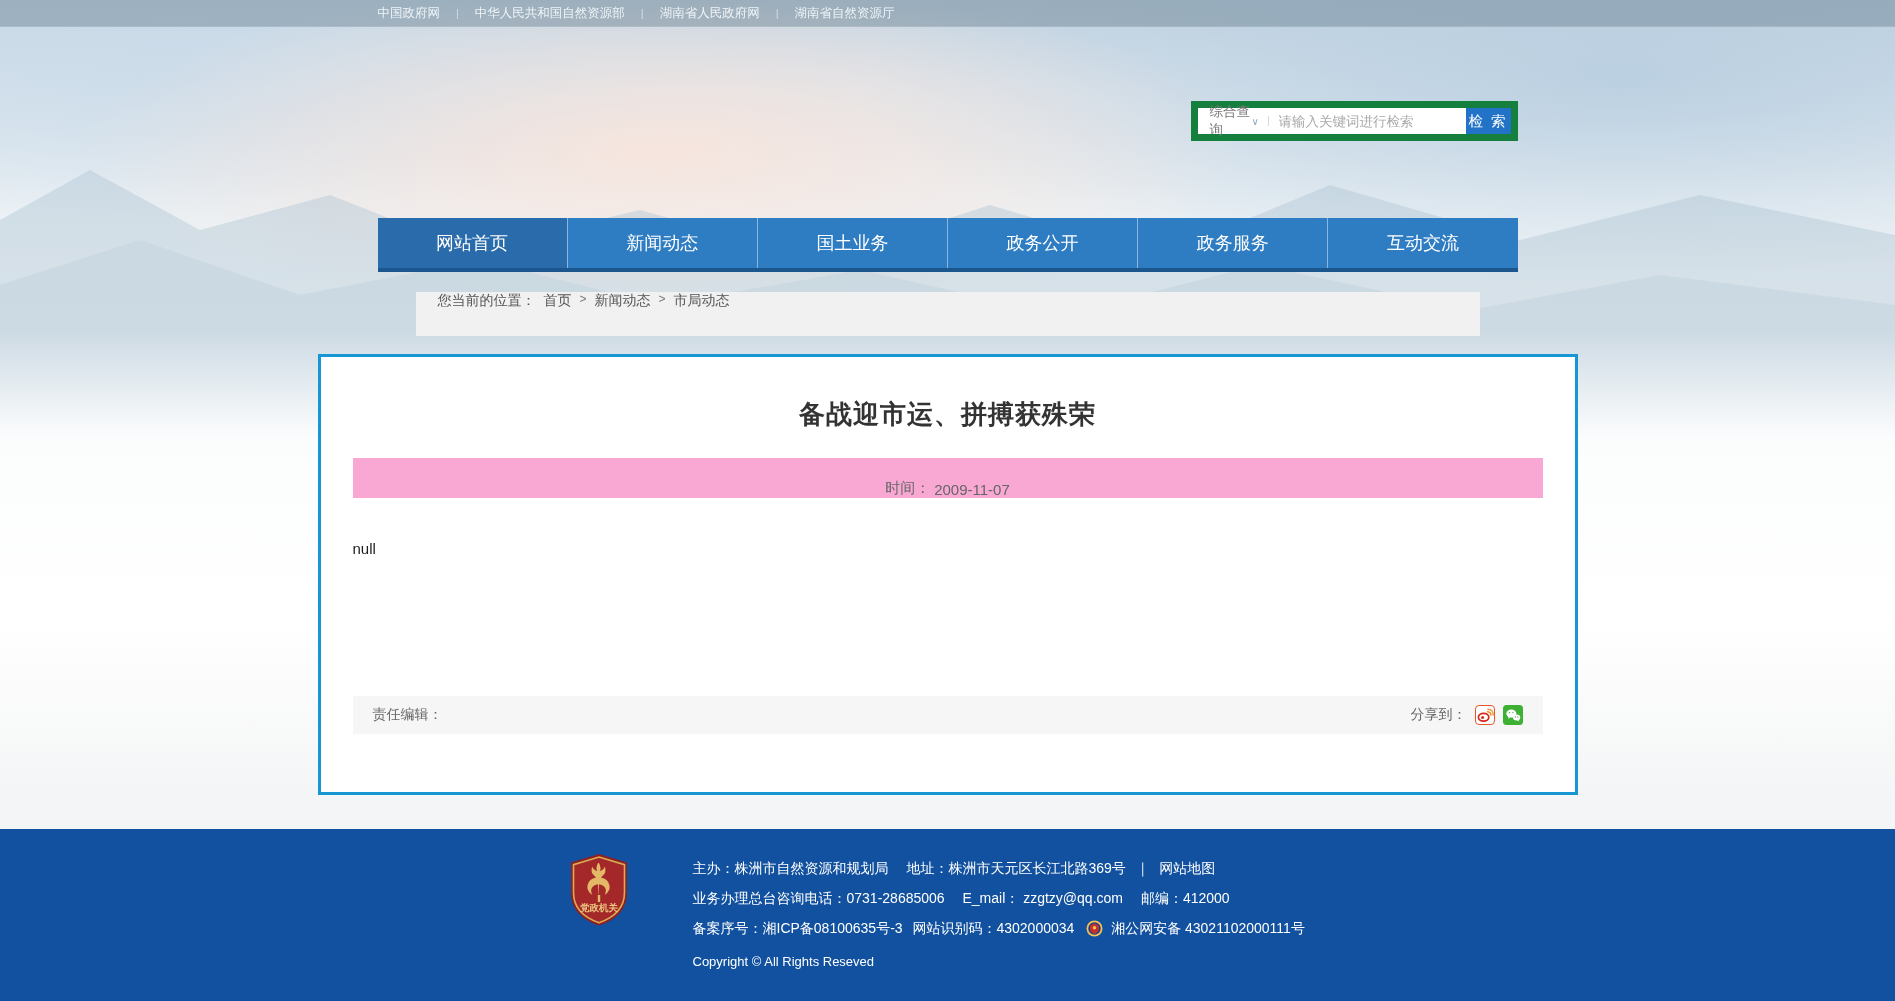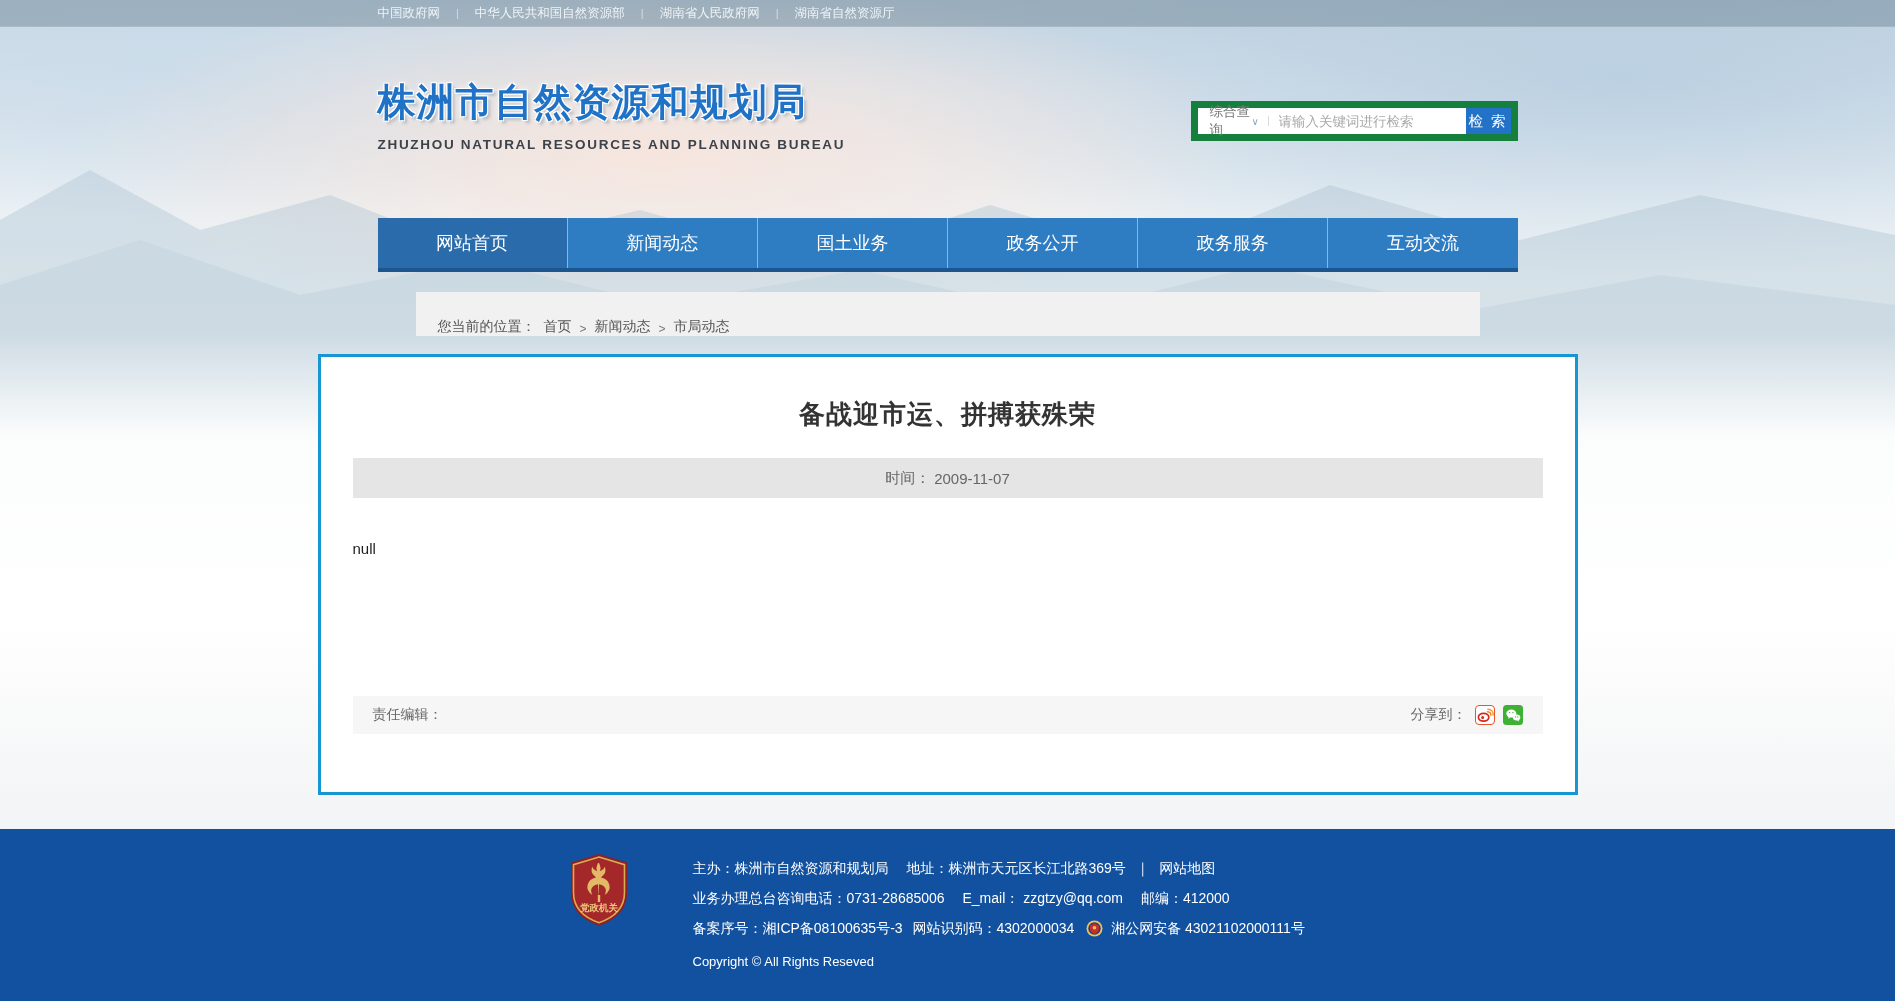--- a/index.html
+++ b/index.html
@@ -39,28 +39,28 @@
   .search-input::placeholder { color:#a9a9a9; }
   .search-btn { width:63px; background:#2272c8; color:#fff; font-size:14.5px; display:flex; align-items:center; justify-content:center; letter-spacing:2px; cursor:pointer; border:none; }
 
   
   .nav { position:relative; z-index:5; width:1140px; margin:0 auto; height:54px; background:#2e7cc2; border-bottom:4px solid #1c568f; display:flex; }
   .nav-item { flex:1; display:flex; align-items:center; justify-content:center; font-size:18px; color:#fff; cursor:pointer; }
   .nav-item + .nav-item { border-left:1px solid rgba(228,241,252,0.5); }
   .nav-item.active { background:#2a6cab; }
 
   
-  .breadcrumb { position:relative; z-index:5; width:1064px; margin:20px auto 0; height:44px; background:#f1f1f2; display:flex; align-items:flex-end; padding:0 22px; font-size:14px; color:#555; gap:8px; }
+  .breadcrumb { position:relative; z-index:5; width:1064px; margin:20px auto 0; height:44px; background:#f1f1f2; display:flex; align-items:flex-start; padding:0 22px; font-size:14px; color:#555; gap:8px; }
   .crumb-link { cursor:pointer; }
   .crumb-sep { color:#777; font-size:12px; }
 
   
   .content-box { position:relative; z-index:5; width:1260px; margin:18px auto 0; height:441px; background:#fff; border:3px solid #1697d4; display:flex; flex-direction:column; }
   .article-title { margin-top:40px; text-align:center; font-size:26px; font-weight:bold; color:#333; letter-spacing:1px; }
-  .date-bar { margin:26px 32px 0; height:40px; background:#e5e5e5; display:flex; align-items:center; justify-content:center; font-size:15px; color:#666; gap:4px; }
+  .date-bar { margin:26px 32px 0; height:40px; background:#f9a8d4; display:flex; align-items:flex-end; justify-content:center; font-size:15px; color:#666; gap:4px; }
   .article-body { margin:42px 32px 0; font-size:15px; color:#1d1d1d; }
   .editor-bar { margin:auto 32px 58px; height:38px; background:#f6f6f6; display:flex; align-items:center; justify-content:space-between; padding:0 20px; font-size:14px; color:#666; }
   .share-group { display:flex; align-items:center; gap:8px; }
   .share-icon { width:20px; height:20px; display:inline-flex; cursor:pointer; }
 
   
   .footer { position:relative; z-index:5; margin-top:34px; height:172px; background:#11519f; }
   .footer-inner { width:1140px; margin:0 auto; display:flex; padding-top:24px; }
   .gov-badge { margin-left:190px; width:62px; flex:none; cursor:pointer; }
   .footer-text { margin-left:63px; color:#fff; font-size:14px; }
@@ -92,24 +92,20 @@
     <span class="topbar-sep">|</span>
     <span class="topbar-link">中华人民共和国自然资源部</span>
     <span class="topbar-sep">|</span>
     <span class="topbar-link">湖南省人民政府网</span>
     <span class="topbar-sep">|</span>
     <span class="topbar-link">湖南省自然资源厅</span>
   </div>
 </div>
 
 <div class="hero">
-  <div class="brand">
-    <div class="site-title">株洲市自然资源和规划局</div>
-    <div class="site-sub">ZHUZHOU NATURAL RESOURCES AND PLANNING BUREAU</div>
-  </div>
   <div class="search">
     <div class="search-cat">
       <span>综合查询</span>
       <span class="search-chevron">∨</span>
     </div>
     <div class="search-cat-divider"></div>
     <input class="search-input" placeholder="请输入关键词进行检索" style="">
     <button class="search-btn">检 索</button>
   </div>
 </div>

